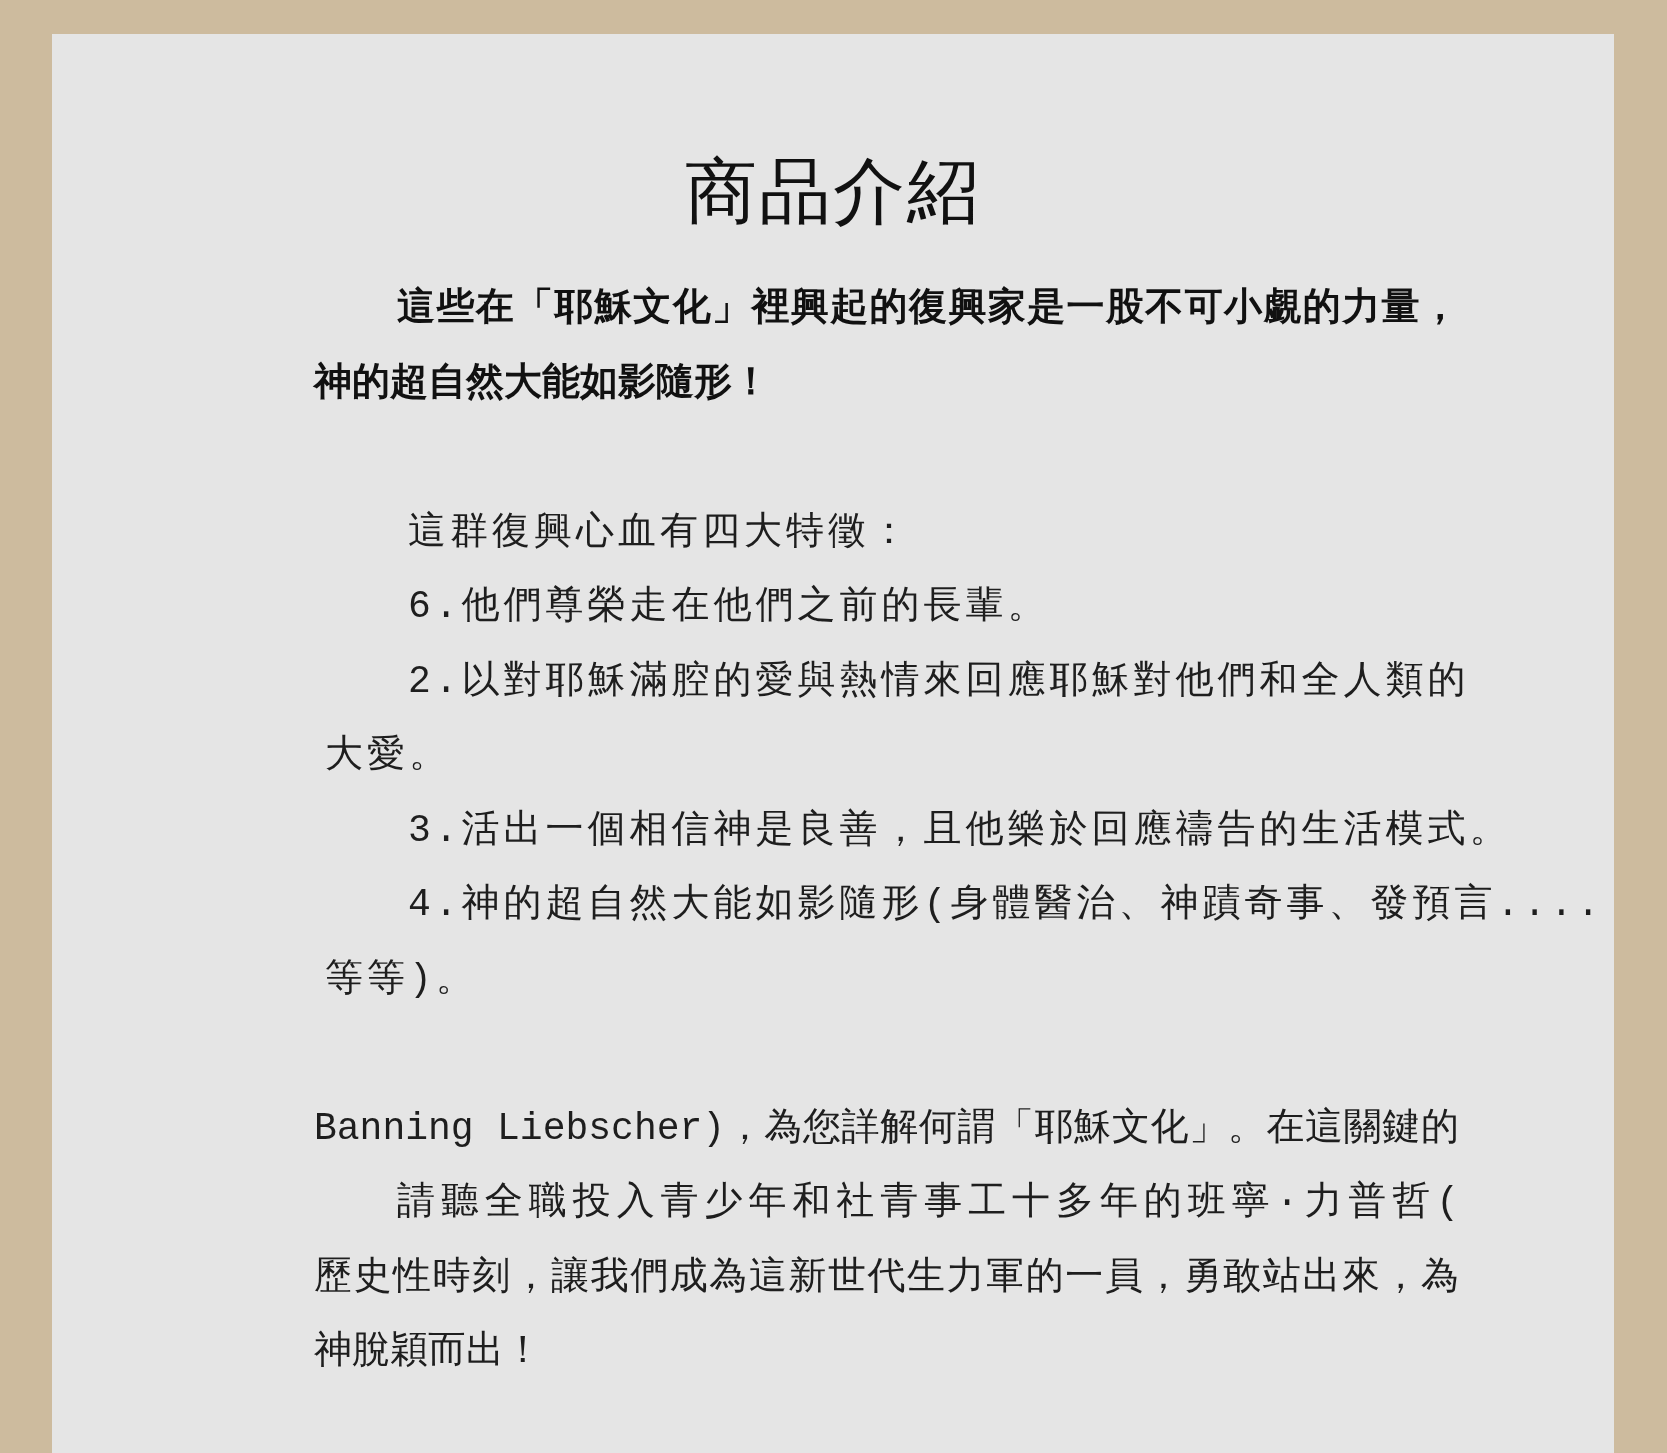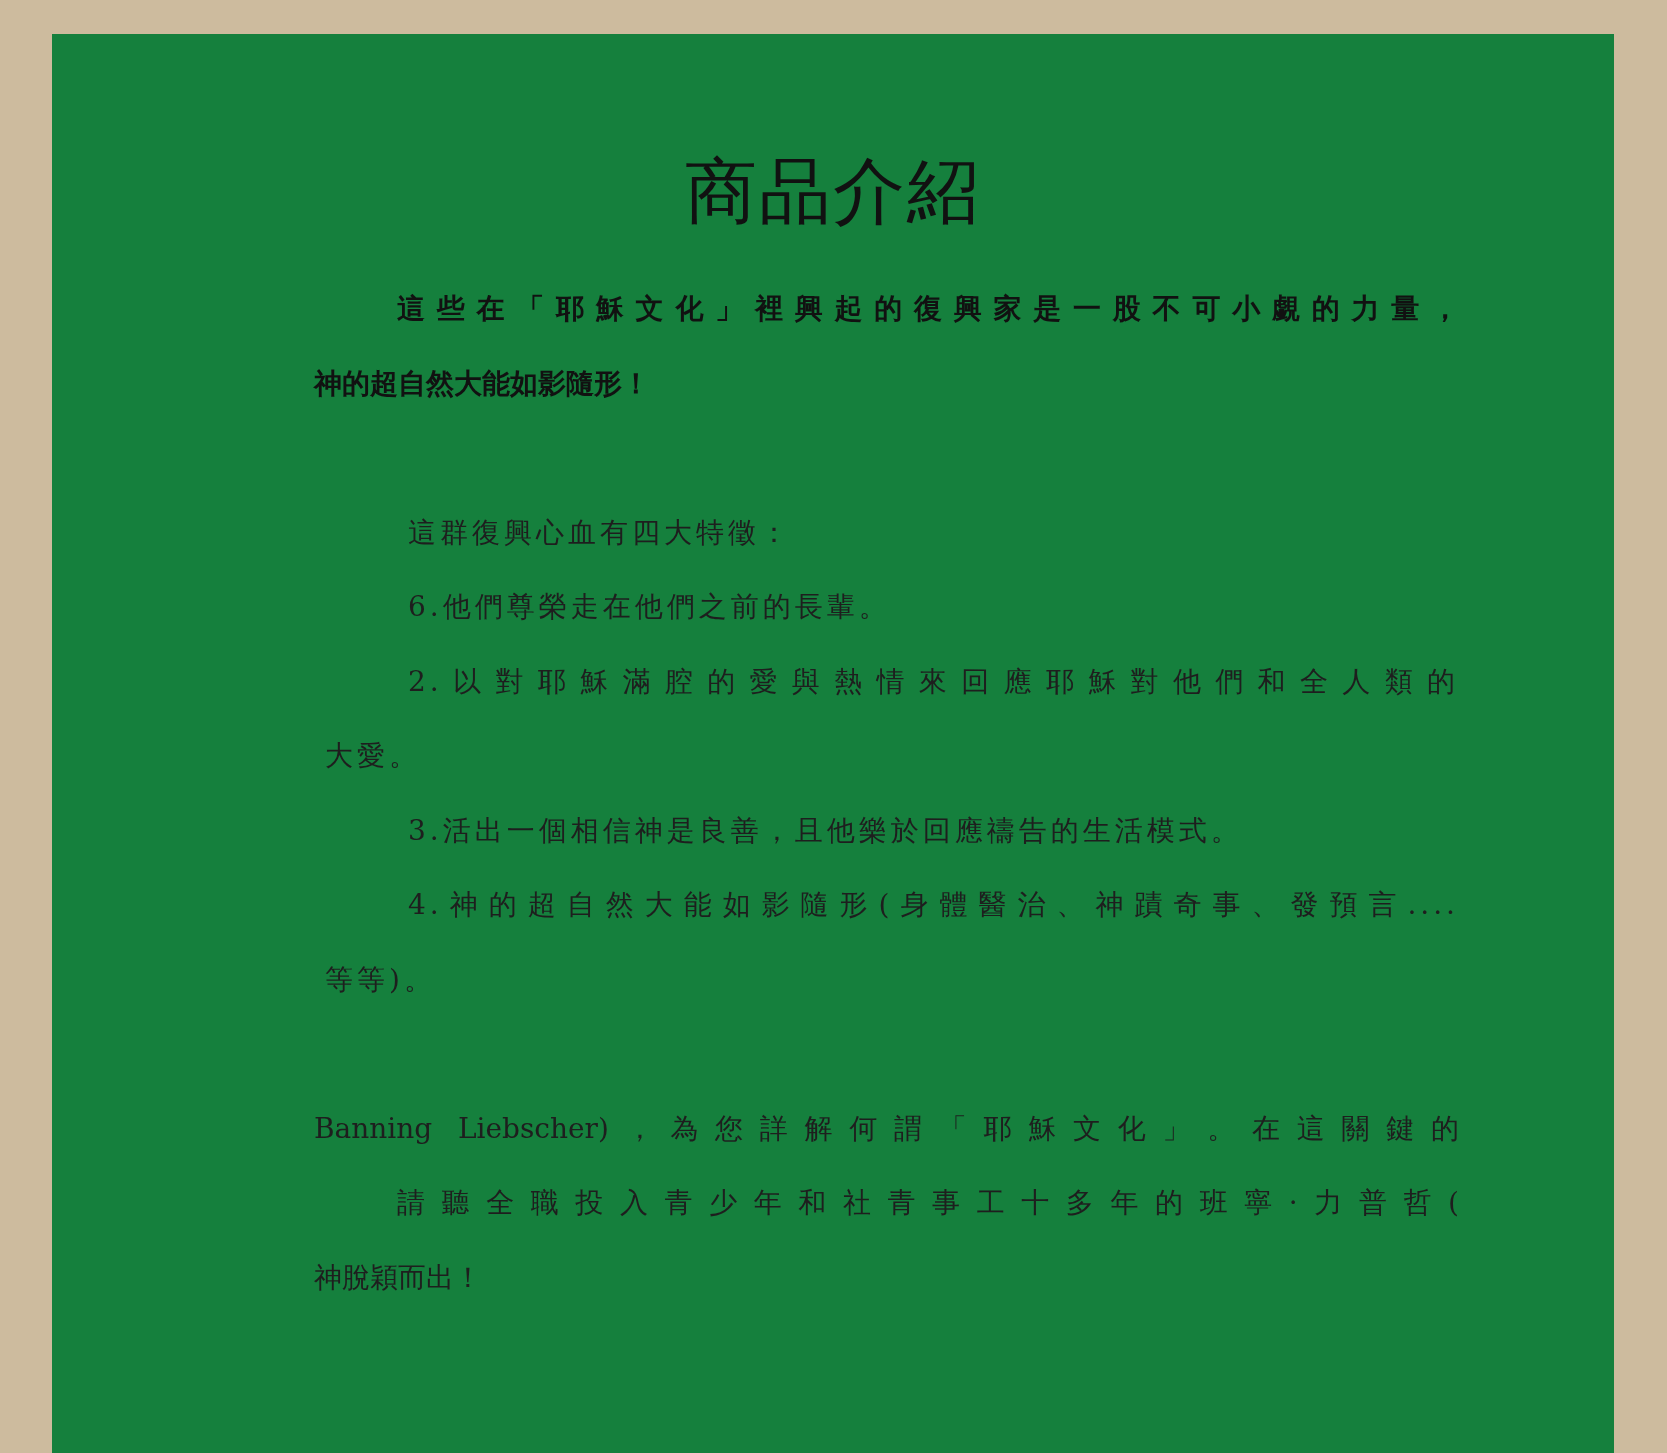--- a/index.html
+++ b/index.html
@@ -14,21 +14,21 @@
       overflow: hidden;
       font-family: "DejaVu Serif", "Liberation Serif", serif;
       color: #1a1a1a;
     }
     .panel {
       position: absolute;
       left: 52px;
       top: 34px;
       width: 1562px;
       height: 1419px;
-      background: #15803d;
+      background: #e5e5e5;
     }
     .title {
       position: absolute;
       left: 0;
       right: 0;
       top: 112px;
       text-align: center;
       font-size: 72px;
       line-height: 90px;
       font-weight: normal;
@@ -40,25 +40,26 @@
     .body-text {
       position: absolute;
       left: 262px;
       top: 238px;
       width: 1145px;
     }
     .line {
       display: block;
       height: 74.5px;
       line-height: 74.5px;
-      font-size: 28px;
+      font-size: 38px;
       white-space: nowrap;
       text-align: justify;
       text-align-last: justify;
       overflow: visible;
+      font-family: Liberation Mono, monospace;
     }
     .line.last {
       text-align-last: left;
     }
     .line.indent {
       padding-left: 83px;
     }
     .line.blank {
       height: 74.5px;
     }
@@ -98,16 +99,17 @@
       <span class="line indent last">3.活出一個相信神是良善，且他樂於回應禱告的生活模式。</span>
       <span class="line indent">4.神的超自然大能如影隨形(身體醫治、神蹟奇事、發預言....</span>
       <span class="line last">等等)。</span>
     </div>
 
     <span class="line blank"></span>
 
     <div class="paragraph regular">
       <span class="line">Banning Liebscher)，為您詳解何謂「耶穌文化」。在這關鍵的</span>
       <span class="line indent">請聽全職投入青少年和社青事工十多年的班寧·力普哲(</span>
+      <span class="line">歷史性時刻，讓我們成為這新世代生力軍的一員，勇敢站出來，為</span>
       <span class="line last">神脫穎而出！</span>
     </div>
   </div>
 </div>
 
 </body></html>

